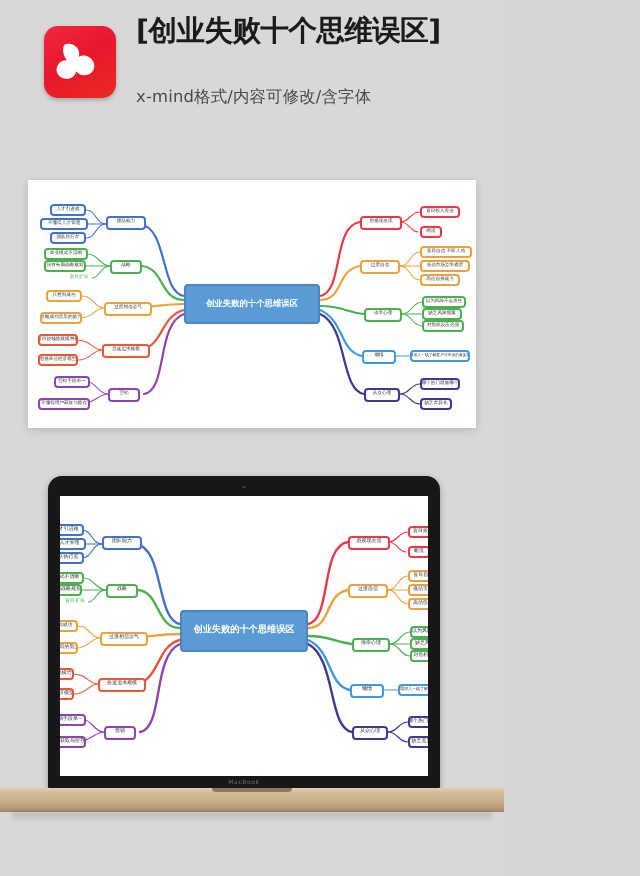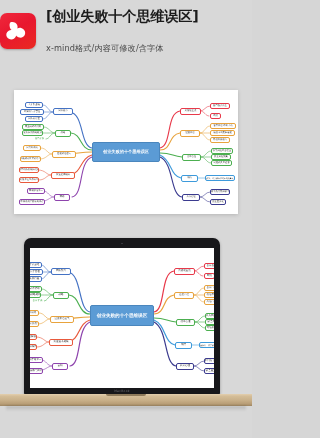--- a/index.html
+++ b/index.html
@@ -7,21 +7,21 @@
     width: 252px; height: 438px;
     background: #d6d6d6;
     font-family: "DejaVu Sans", "Liberation Sans", sans-serif;
     overflow: hidden;
   }
   #root { position: relative; width: 252px; height: 438px; background: #d8d8d8; }
 
   
   .header {
     position: absolute; left: 0; top: 0; width: 252px; height: 62px;
-    display: flex; align-items: center; gap: 10px;
+    display: flex; align-items: center; padding-left: 22px; gap: 10px;
   }
   .logo {
     width: 36px; height: 36px; border-radius: 7px;
     background: linear-gradient(150deg,#f0283c 0%,#e8172f 45%,#ea2a21 100%);
     position: relative; flex: none;
     box-shadow: 0 1px 2px rgba(0,0,0,.25);
   }
   .logo svg { position: absolute; left: 4px; top: 4px; }
   .head-txt { display: flex; flex-direction: column; justify-content: center; }
   .head-title {

